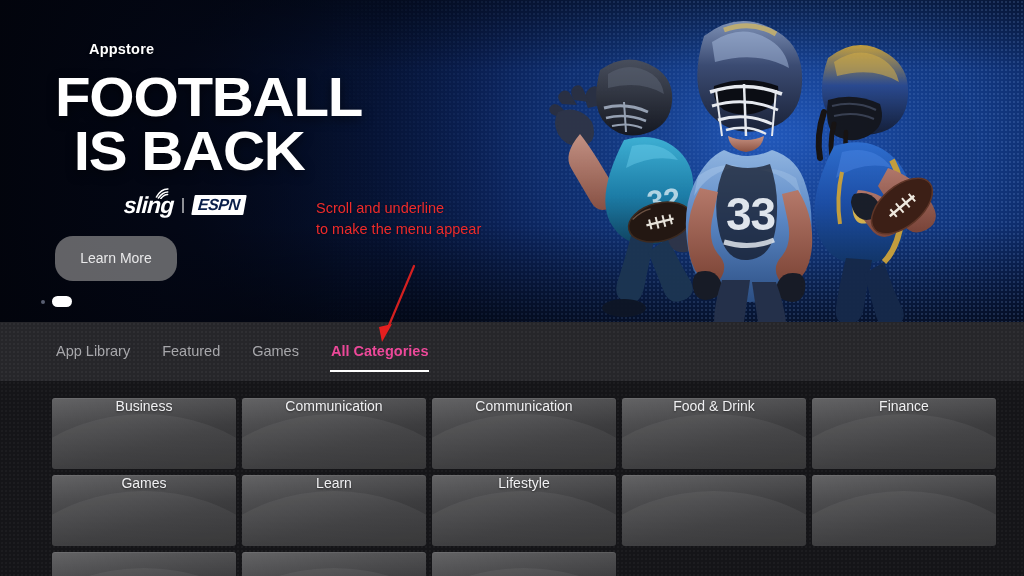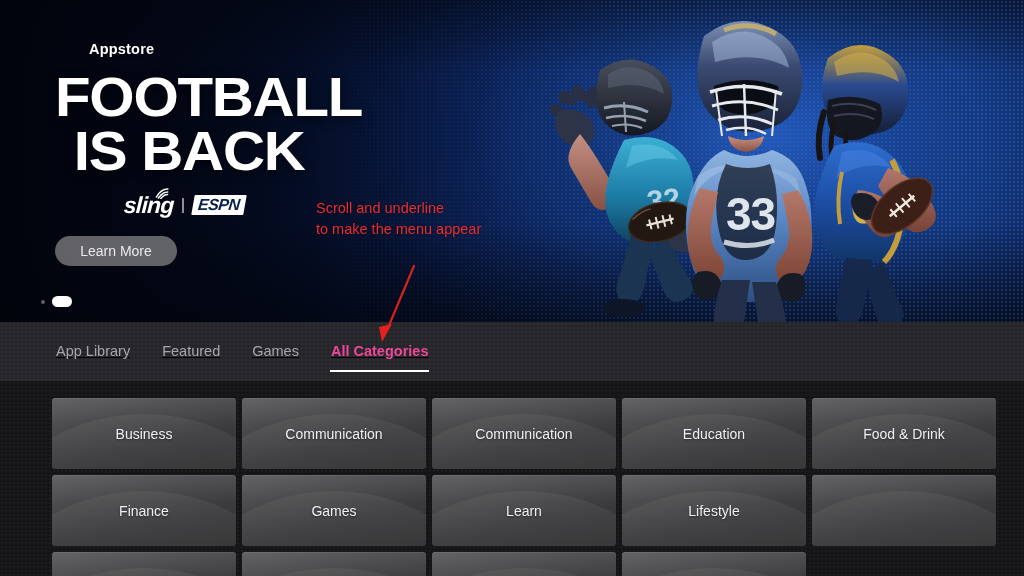--- a/index.html
+++ b/index.html
@@ -124,21 +124,21 @@
   }
   .espn-logo span { display: inline-block; transform: skewX(4deg); }
 
   
   .learn-more {
     margin-top: 19px;
     display: inline-flex;
     align-items: center;
     justify-content: center;
     width: 122px;
-    height: 30px;
+    height: 45px;
     border: none;
     border-radius: 18px;
     background: rgba(120,120,122,0.82);
     color: #e9e9ea;
     font-family: "Liberation Sans", sans-serif;
     font-size: 14px;
     cursor: pointer;
   }
 
   
@@ -191,21 +191,20 @@
     pointer-events: none;
   }
 
   
   .navbar {
     position: absolute;
     left: 0; top: 322px;
     width: 1024px; height: 59px;
     background: #26262a;
     z-index: 7;
-    text-decoration: underline;
   }
   .navbar-dots {
     position: absolute; inset: 0;
     background-image: radial-gradient(circle, rgba(255,255,255,0.045) 0.7px, rgba(0,0,0,0) 0.9px);
     background-size: 4px 4px;
     pointer-events: none;
   }
   .nav-items {
     position: relative;
     display: flex;
@@ -257,21 +256,20 @@
     grid-auto-rows: 71px;
     gap: 6px 6px;
     padding: 17px 0 0 52px;
   }
   .tile {
     position: relative;
     border-radius: 3px;
     overflow: hidden;
     background: linear-gradient(166deg, #5a5a5c 0%, #4a4a4c 30%, #3c3c3e 62%, #333335 100%);
     display: flex;
-    align-items: center;
     justify-content: center;
     cursor: pointer;
     box-shadow: inset 0 1px 0 rgba(255,255,255,0.07);
   }
   
   .tile::before {
     content: "";
     position: absolute;
     left: -40%; top: 22%;
     width: 180%; height: 200%;
@@ -521,23 +519,20 @@
       <div class="tile">
           <span class="tile-label">Business</span>
         </div>
       <div class="tile">
           <span class="tile-label">Communication</span>
         </div>
       <div class="tile">
           <span class="tile-label">Communication</span>
         </div>
       <div class="tile">
-          <span class="tile-label">Education</span>
-        </div>
-      <div class="tile">
           <span class="tile-label">Food &amp; Drink</span>
         </div>
 
       <div class="tile">
           <span class="tile-label">Finance</span>
         </div>
       <div class="tile">
           <span class="tile-label">Games</span>
         </div>
       <div class="tile">

